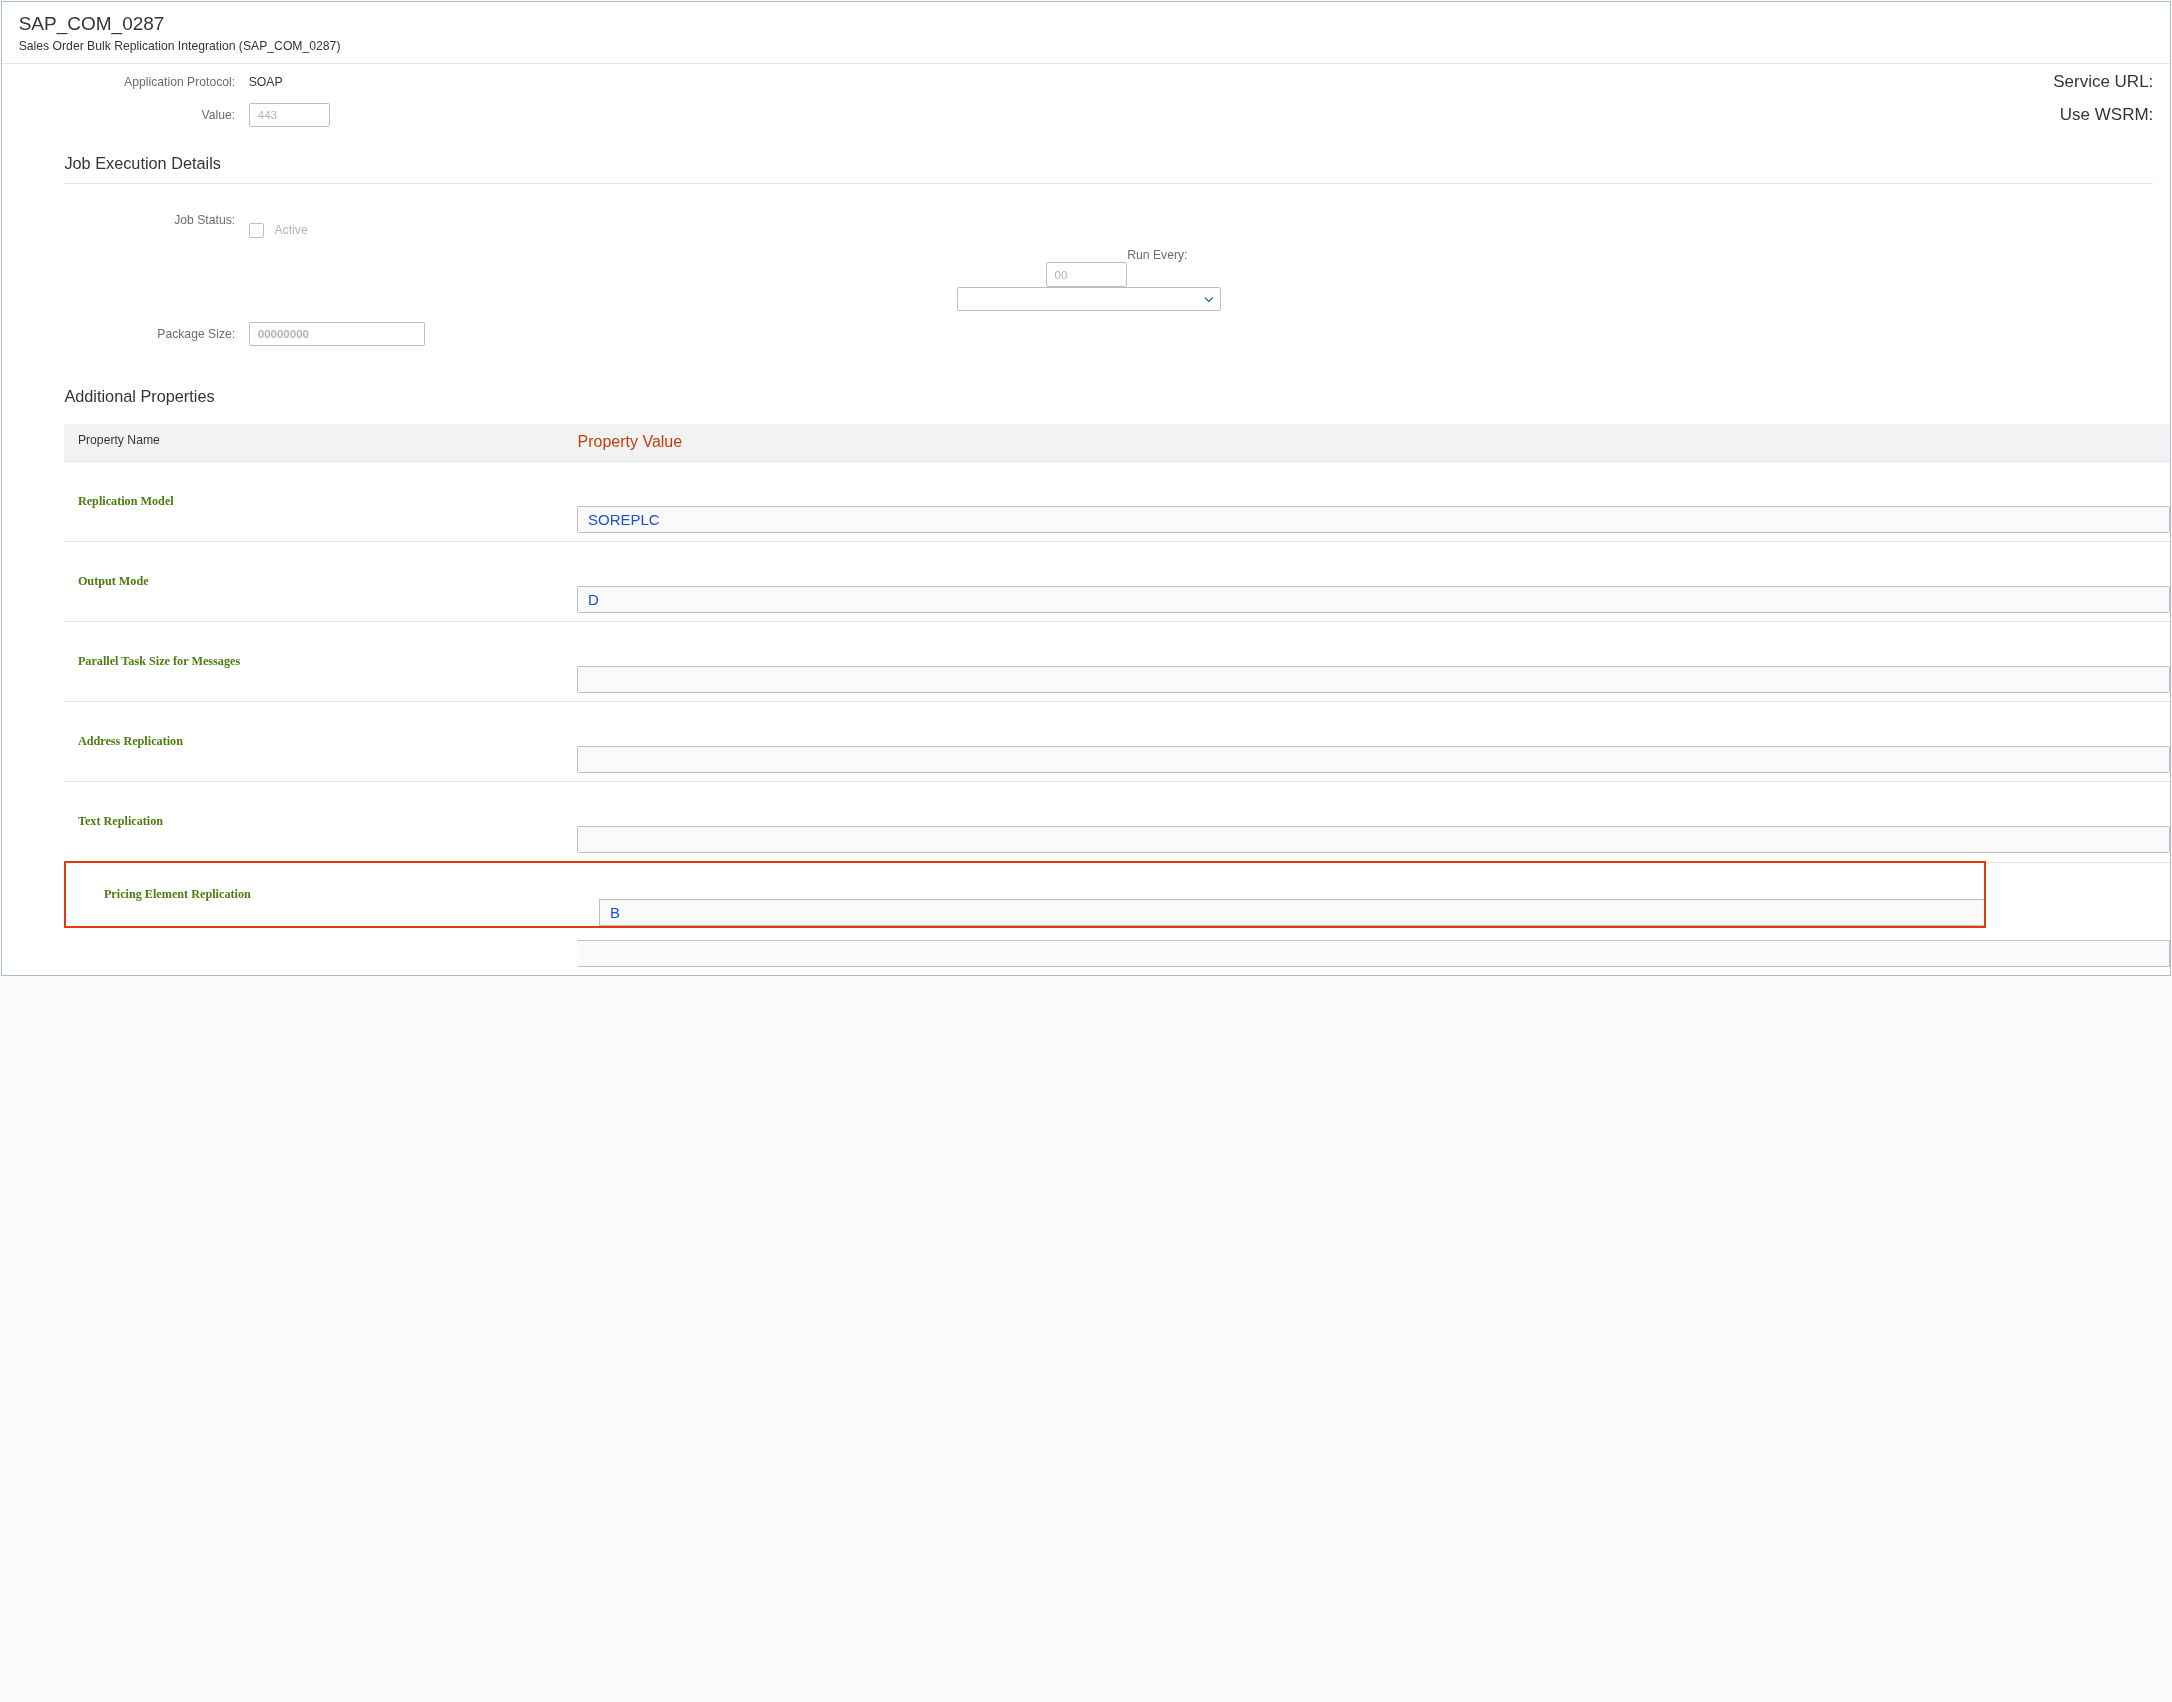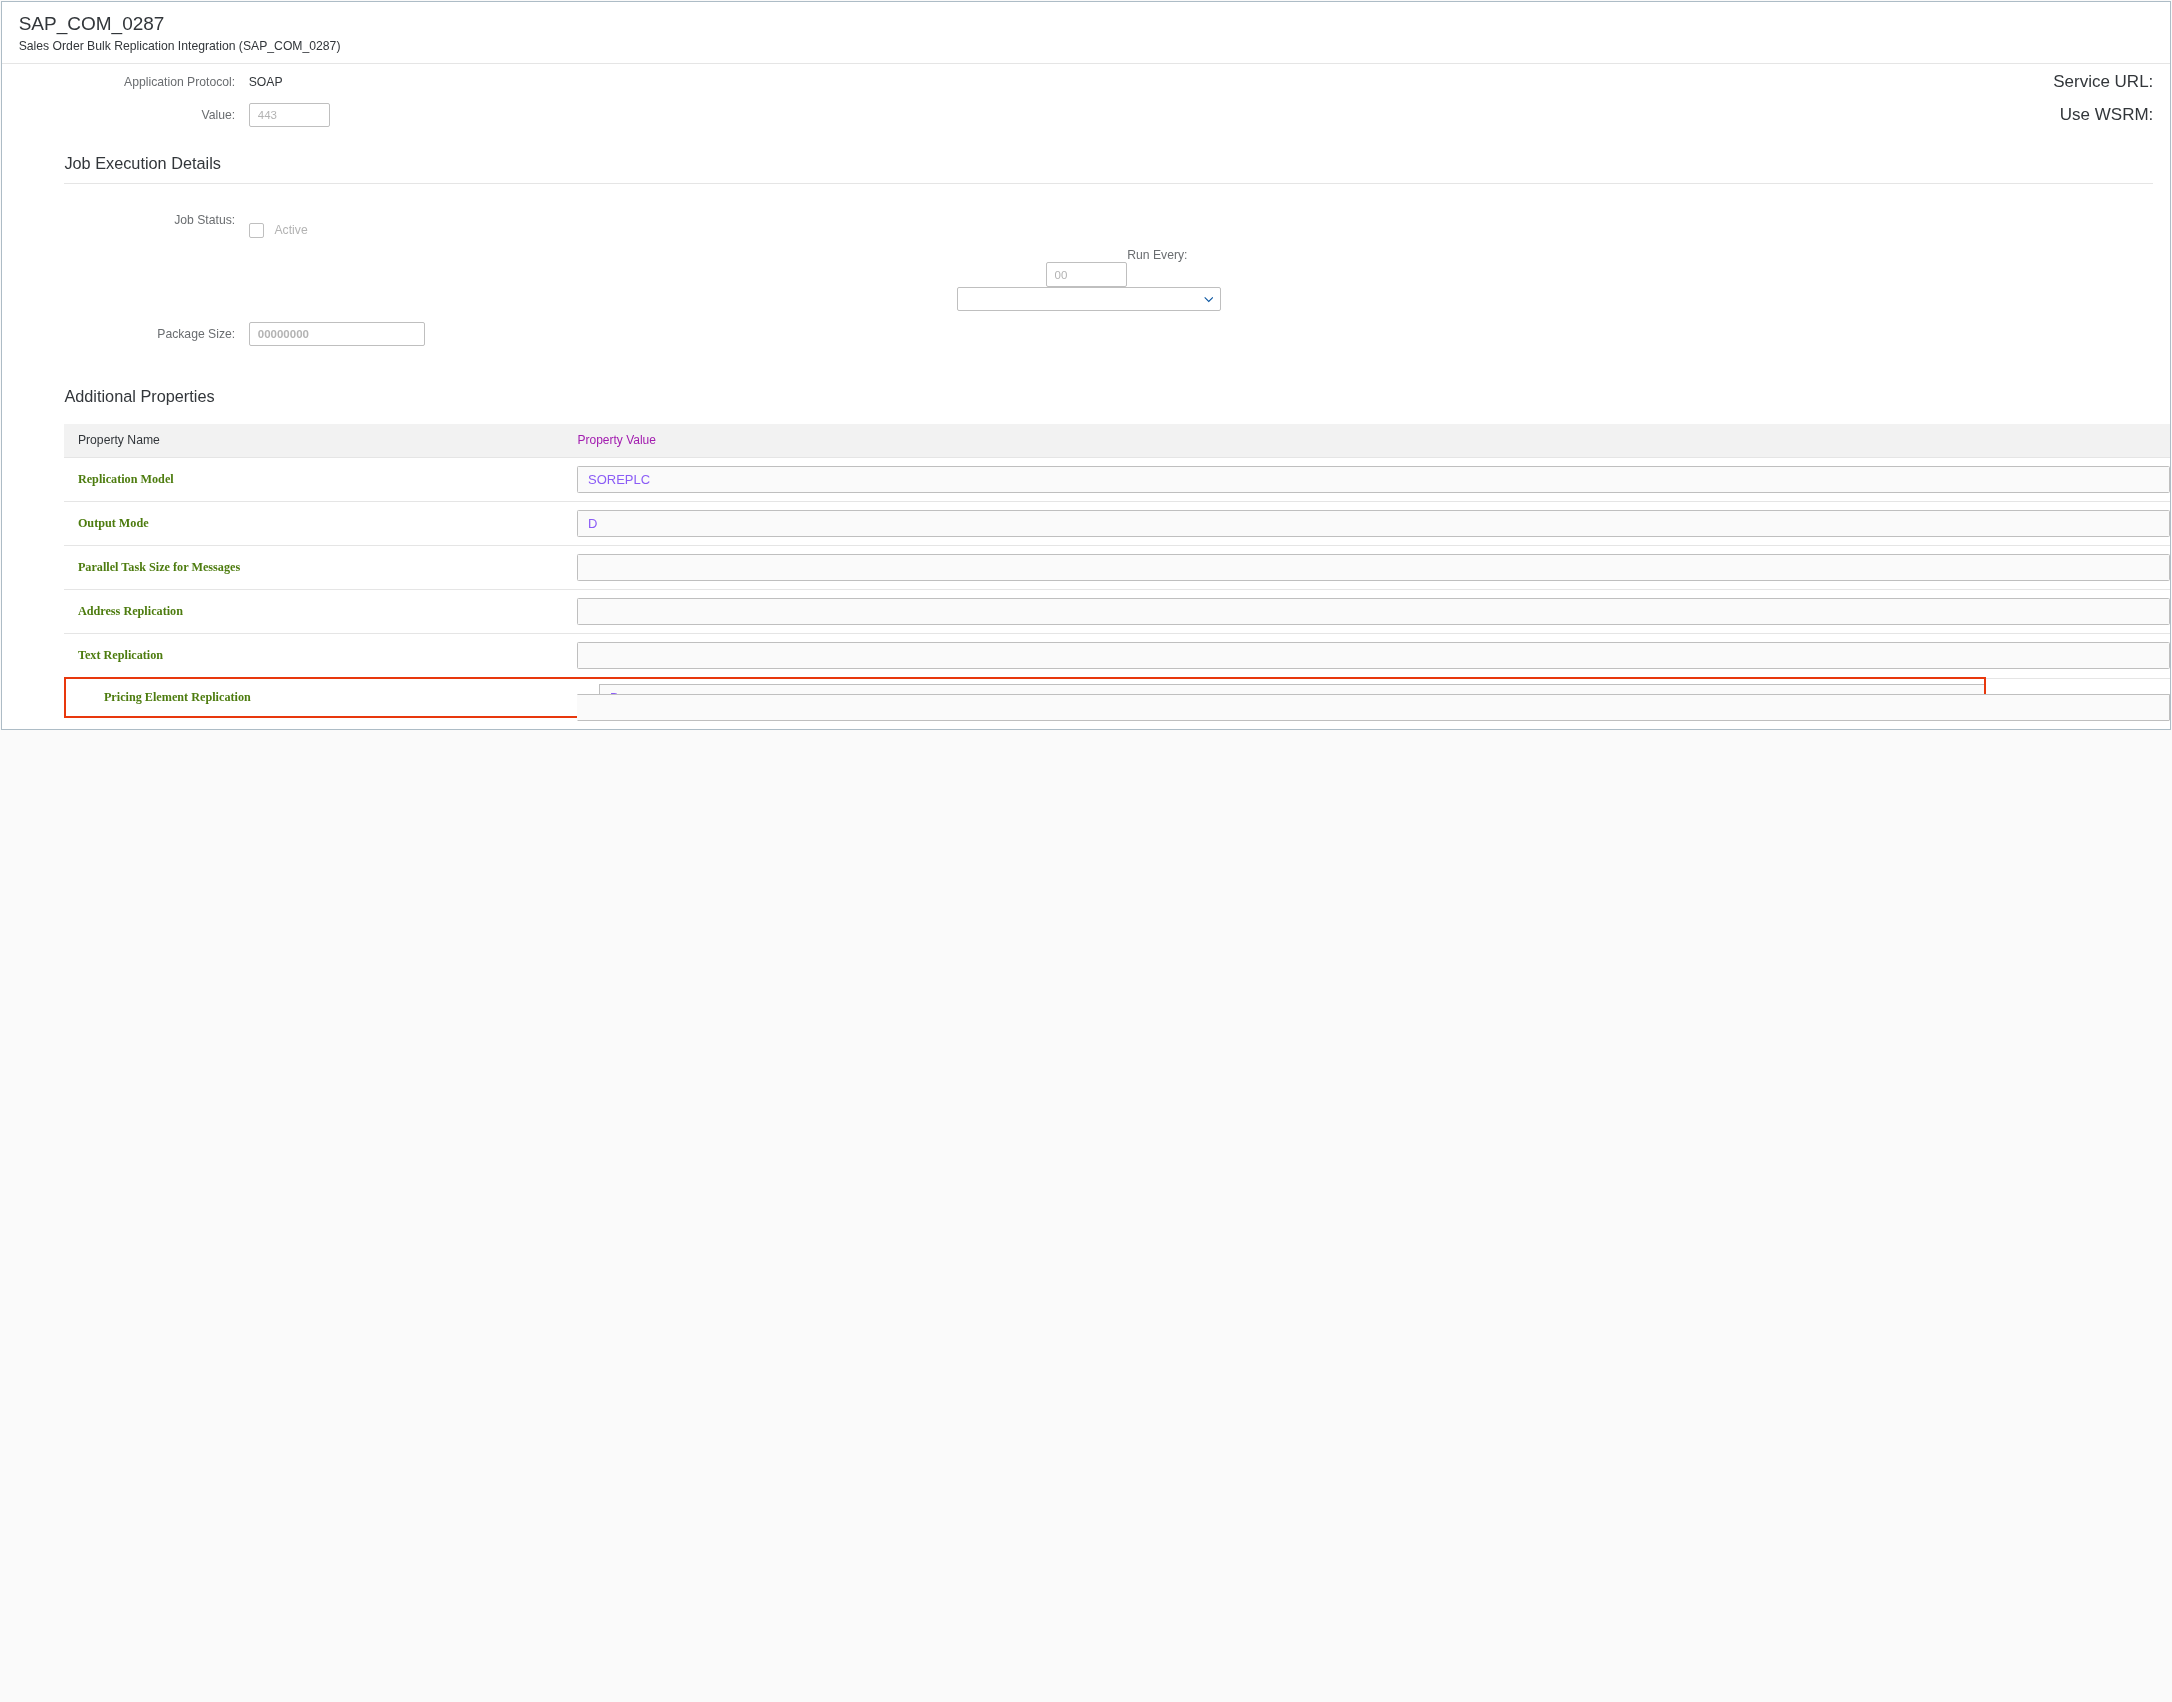--- a/index.html
+++ b/index.html
@@ -146,22 +146,22 @@
     }
     .table-header-name {
       width: 509px;
       padding-left: 13.5px;
       font-size: 12.2px;
       color: #32363a;
     }
     .table-header-value {
       flex: 1;
       padding-left: 4.1px;
-      font-size: 12px;
-      color: #a21caf;
+      font-size: 16px;
+      color: #c2410c;
     }
     .table-row {
       display: flex;
       align-items: center;
       padding: 8.1px 0;
       margin: 0 0 0 62px;
       border-bottom: 0.7px solid #e5e5e5;
       min-height: 43px;
     }
     .table-row-name {
@@ -174,24 +174,25 @@
     }
     .table-row-value {
       flex: 1;
       padding-left: 4.1px;
     }
     .table-input {
       border: 0.7px solid #bfbfbf;
       background: #fafafa;
       height: 27px;
       padding: 0 9.5px;
-      font-size: 13px;
-      color: #8b5cf6;
+      font-size: 15px;
+      color: #1d4ed8;
       width: 100%;
       border-radius: 1.4px;
+      margin-top: 36px;
     }
     .highlight-row {
       border: 2px solid #e8380d;
       margin-left: 62px;
       margin-right: 184px;
       display: flex;
       align-items: center;
       min-height: 41px;
       margin-top: -1.4px;
       padding-left: 24px;

